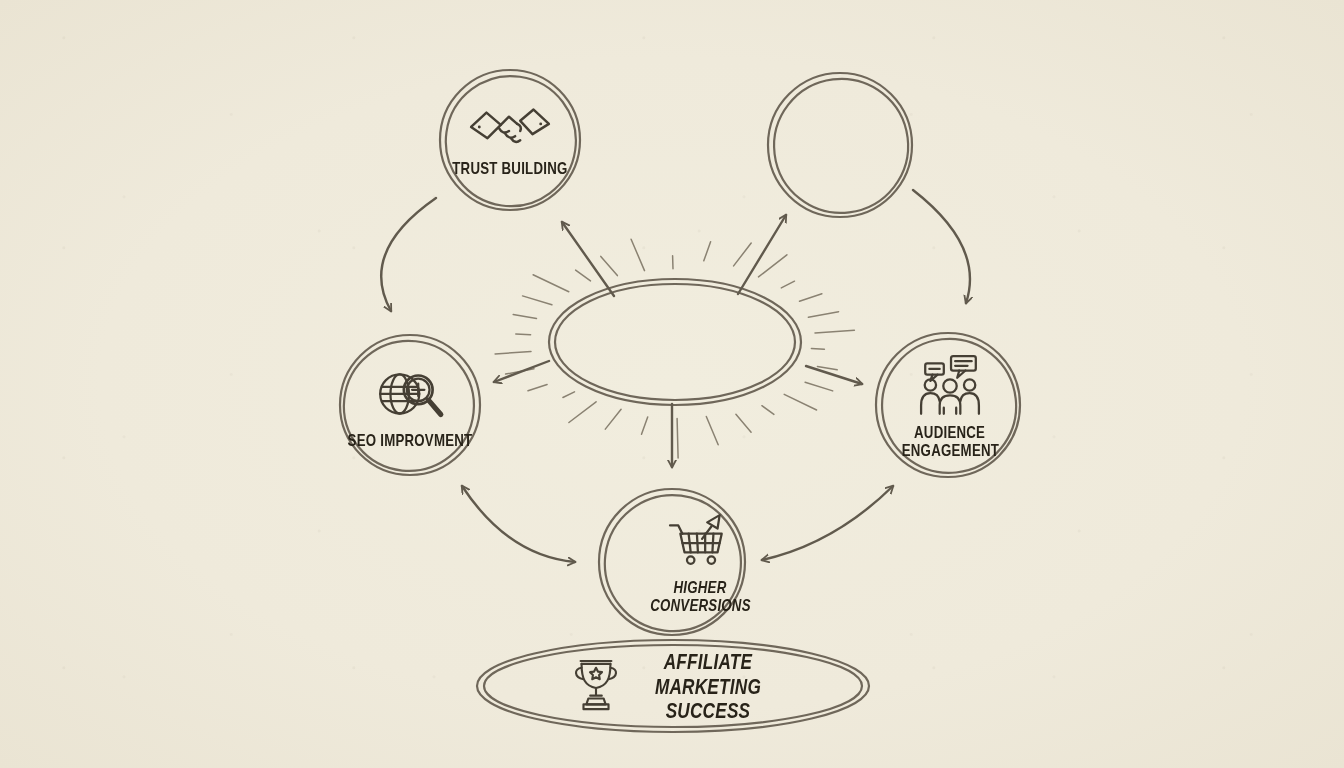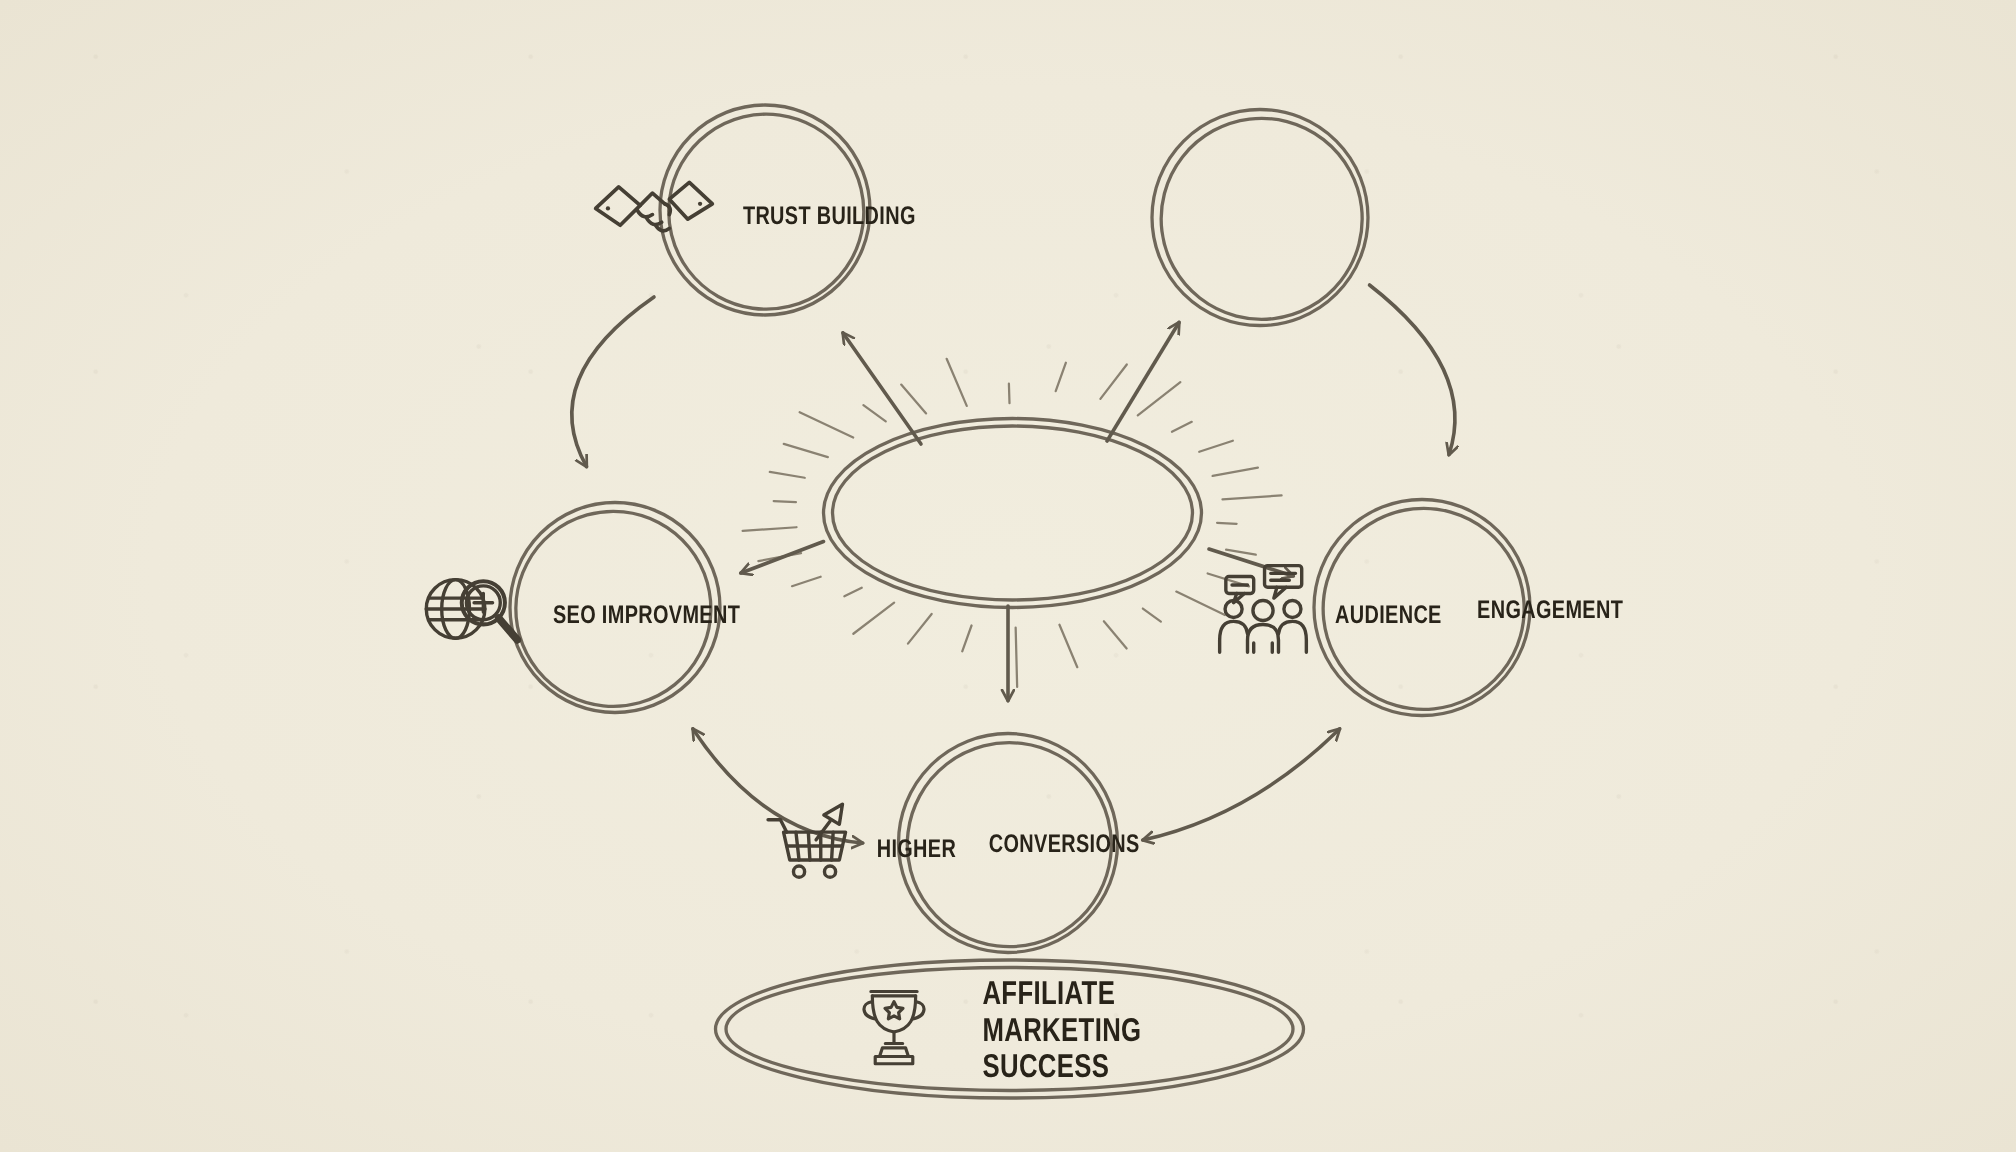--- a/index.html
+++ b/index.html
@@ -9,21 +9,21 @@
     background:
       radial-gradient(circle at 22% 18%, rgba(120,110,90,.06) 0 1px, transparent 2px),
       radial-gradient(circle at 68% 44%, rgba(120,110,90,.05) 0 1px, transparent 2px),
       radial-gradient(circle at 84% 77%, rgba(120,110,90,.06) 0 1px, transparent 2px),
       radial-gradient(circle at 40% 82%, rgba(120,110,90,.05) 0 1px, transparent 2px),
       radial-gradient(ellipse at center, #f1edde 0%, #EFEADB 60%, #eae4d3 100%);
     background-size: 290px 210px, 340px 260px, 380px 300px, 310px 240px, 100% 100%;
   }
   svg.layer{position:absolute;left:0;top:0;}
   .node{
-    position:absolute;display:flex;align-items:center;
+    position:absolute;display:flex;flex-direction:column;align-items:center;
     justify-content:center;text-align:left;
   }
   .node .ico{flex:0 0 auto;}
   .lbl{
     font-weight:700;color:#282319;line-height:1.08;letter-spacing:.3px;
     transform:scaleX(.78);transform-origin:center;white-space:nowrap;
   }
   .lbl-node{font-size:17px;margin-top:6px;}
   .lbl-center{font-size:31px;line-height:1.06;letter-spacing:.5px;}
   .lbl-footer{font-size:22px;line-height:1.12;}
@@ -118,21 +118,21 @@
         <path d="M43,33 q4,6 9,2"></path>
         <path d="M49,19 q5,2 3,7"></path>
       </g>
       <circle cx="12" cy="22" r="1.4" fill="#453f34"></circle>
       <circle cx="72" cy="19" r="1.4" fill="#453f34"></circle>
     </svg>
     <div class="lbl lbl-node">TRUST BUILDING</div>
   </div>
 
 
-  <div class="node" style="left:324px;top:338px;width:140px;height:138px;">
+  <div class="node" style="left:340px;top:338px;width:140px;height:138px;">
     <svg class="ico" width="74" height="62" viewBox="0 0 72 60">
       <g class="icon-stroke" stroke-width="2.2">
         <circle cx="26" cy="29" r="19"></circle>
         <ellipse cx="26" cy="29" rx="9" ry="19"></ellipse>
         <path d="M9,22 H43 M7,29 H45 M9,36 H43"></path>
         <circle cx="44" cy="25" r="14" stroke-width="2.6"></circle>
         <circle cx="44" cy="25" r="11"></circle>
         <path d="M38,25 H50 M44,19 V31"></path>
         <path d="M54,35 L66,49" stroke-width="5"></path>
       </g>
@@ -155,21 +155,21 @@
         <path d="M64,58 V50 Q64,38 55,38 Q47,38 46,46"></path>
         <circle cx="36" cy="31" r="6.5"></circle>
         <path d="M26,58 V50 Q26,40 36,40 Q46,40 46,50 V58"></path>
         <path d="M30,58 V52 M42,58 V52"></path>
       </g>
     </svg>
     <div class="lbl lbl-node">AUDIENCE</div>
     <div class="lbl lbl-node" style="margin-top:0;">ENGAGEMENT</div>
   </div>
 
-  <div class="node" style="left:568px;top:492px;width:144px;height:142px;">
+  <div class="node" style="left:628px;top:492px;width:144px;height:142px;font-style:italic;">
     <svg class="ico" width="70" height="62" viewBox="0 0 66 60">
       <g class="icon-stroke" stroke-width="2.2">
         <path d="M4,14 H12 L16,22"></path>
         <path d="M14,22 L54,22 L50,40 L18,40 Z"></path>
         <path d="M22,22 L24,40 M30,22 L31,40 M38,22 L38,40 M46,22 L45,40"></path>
         <path d="M16,31 H52"></path>
         <circle cx="24" cy="47.5" r="3.6"></circle>
         <circle cx="44" cy="47.5" r="3.6"></circle>
         <path d="M35,27 L44,15"></path>
         <path d="M40,11 L52,4 L50,17 Z"></path>
@@ -186,20 +186,20 @@
         <path d="M11,5 H43 M12,8 H42"></path>
         <path d="M12,8 C12,24 16,31 27,33 C38,31 42,24 42,8"></path>
         <path d="M12,12 C4,13 4,22 14,24"></path>
         <path d="M42,12 C50,13 50,22 40,24"></path>
         <path d="M27,12 l2,4 4.2,.6 -3,3 .7,4.3 -3.9,-2 -3.9,2 .7,-4.3 -3,-3 4.2,-.6 Z"></path>
         <path d="M27,33 V41 M21,41 H33"></path>
         <path d="M19,44 H35 L37,50 H17 Z"></path>
         <path d="M14,50 H40 V55 H14 Z"></path>
       </g>
     </svg>
-    <div style="">
+    <div style="text-align:center;font-style:italic;">
       <div class="lbl lbl-footer">AFFILIATE</div>
       <div class="lbl lbl-footer">MARKETING</div>
       <div class="lbl lbl-footer">SUCCESS</div>
     </div>
   </div>
 
 </div>
 
 </body></html>

